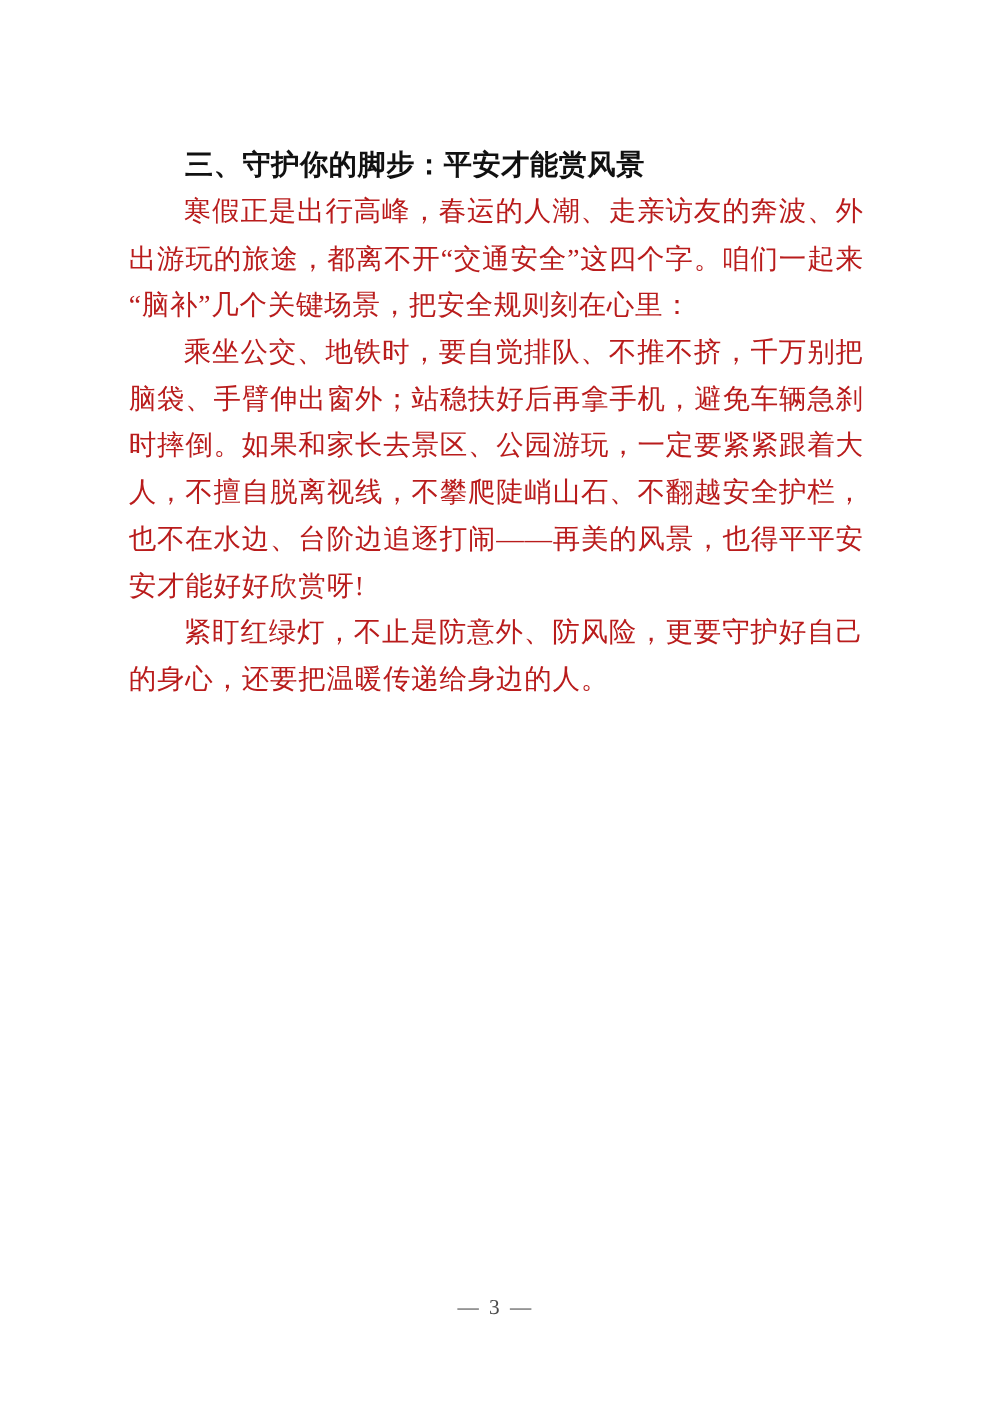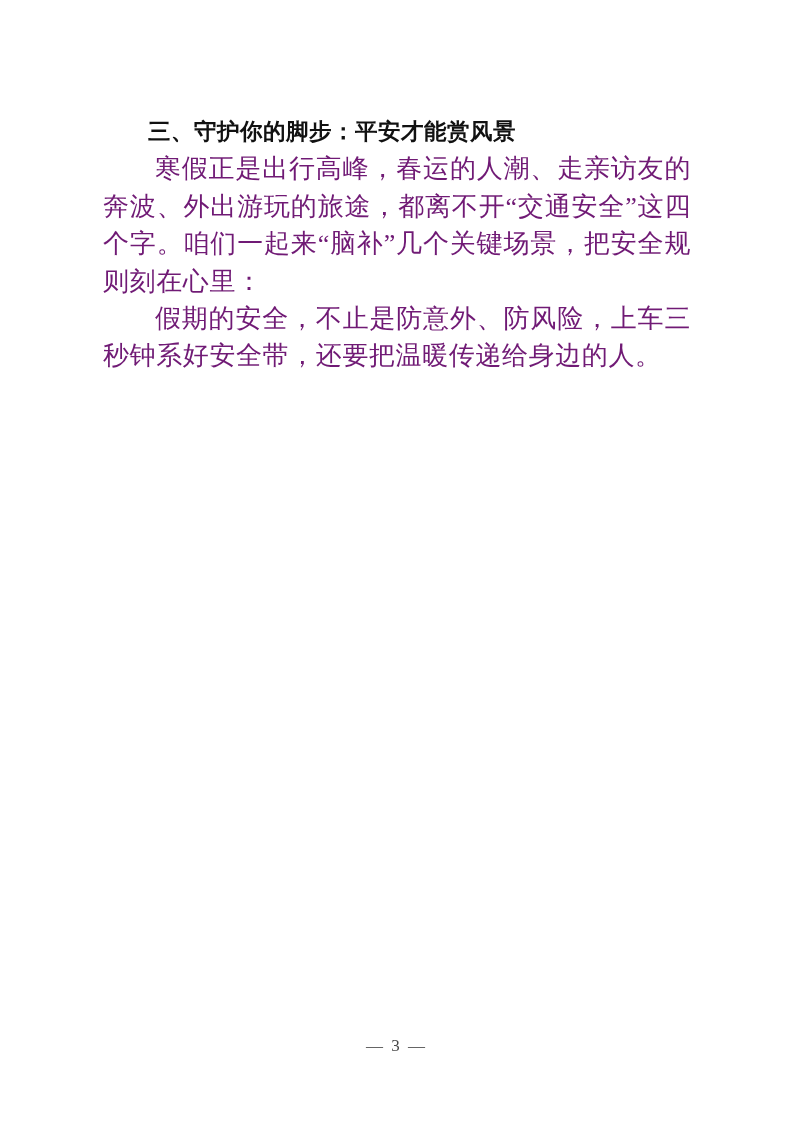--- a/index.html
+++ b/index.html
@@ -29,45 +29,46 @@
     line-height: 37.4px;
     font-weight: 700;
     text-indent: 2em;
     color: #111111;
     font-family: "Liberation Sans", "DejaVu Sans", sans-serif;
     letter-spacing: 0.5px;
   }
   .content p {
     margin: 0;
     padding: 0;
-    font-size: 26px;
+    font-size: 22px;
     line-height: 37.4px;
     text-indent: 2em;
     text-align: justify;
     text-justify: inter-ideograph;
     letter-spacing: 0.6px;
-    color: #701a75;
+    color: #b91c1c;
   }
   .footer {
     position: absolute;
     left: 0;
     top: 1036px;
     width: 100%;
     text-align: center;
     font-size: 17px;
     color: #4a4a4a;
     letter-spacing: 2px;
     font-family: "Liberation Serif", "DejaVu Serif", serif;
   }
 </style>
 </head>
 <body>
 
 <div class="page">
   <div class="content" id="doc-body">
       <h2>三、守护你的脚步：平安才能赏风景</h2>
       <p>寒假正是出行高峰，春运的人潮、走亲访友的奔波、外出游玩的旅途，都离不开“交通安全”这四个字。咱们一起来“脑补”几个关键场景，把安全规则刻在心里：</p>
-      <p>假期的安全，不止是防意外、防风险，上车三秒钟系好安全带，还要把温暖传递给身边的人。</p>
+      <p>乘坐公交、地铁时，要自觉排队、不推不挤，千万别把脑袋、手臂伸出窗外；站稳扶好后再拿手机，避免车辆急刹时摔倒。如果和家长去景区、公园游玩，一定要紧紧跟着大人，不擅自脱离视线，不攀爬陡峭山石、不翻越安全护栏，也不在水边、台阶边追逐打闹——再美的风景，也得平平安安才能好好欣赏呀!</p>
+      <p>紧盯红绿灯，不止是防意外、防风险，更要守护好自己的身心，还要把温暖传递给身边的人。</p>
     </div>
   <div class="footer">
     <span>— 3 —</span>
   </div>
 </div>
 
 </body></html>

